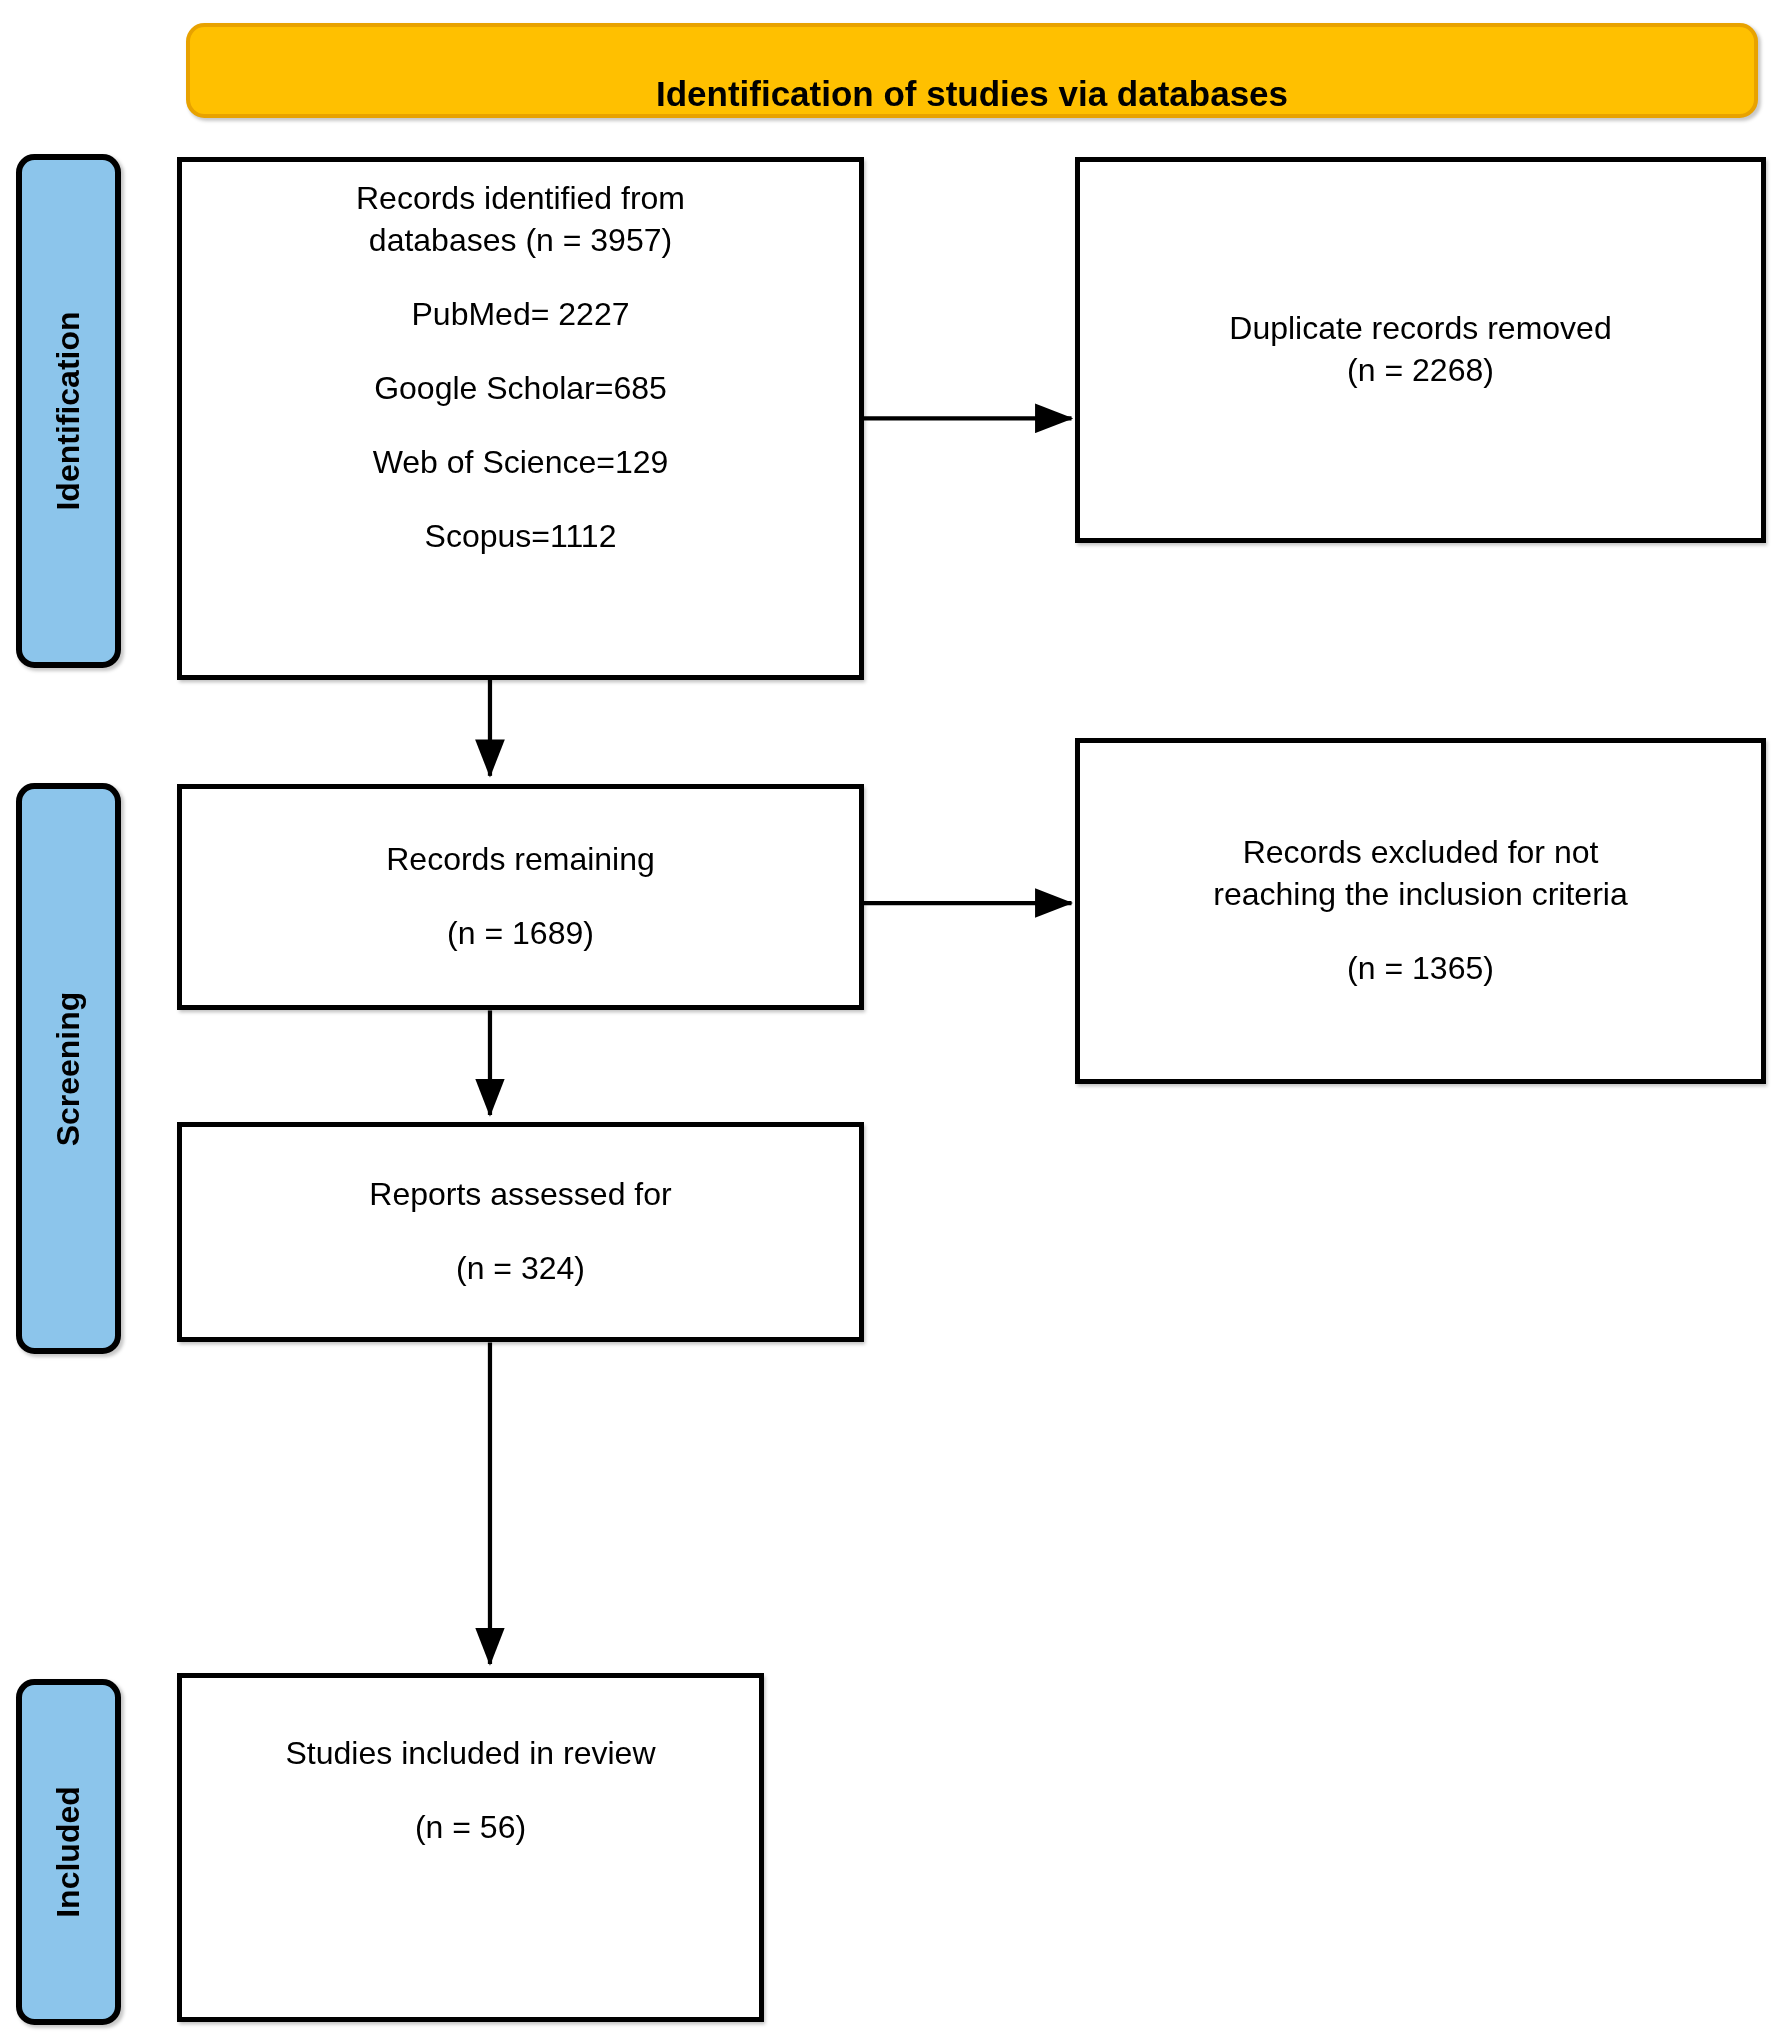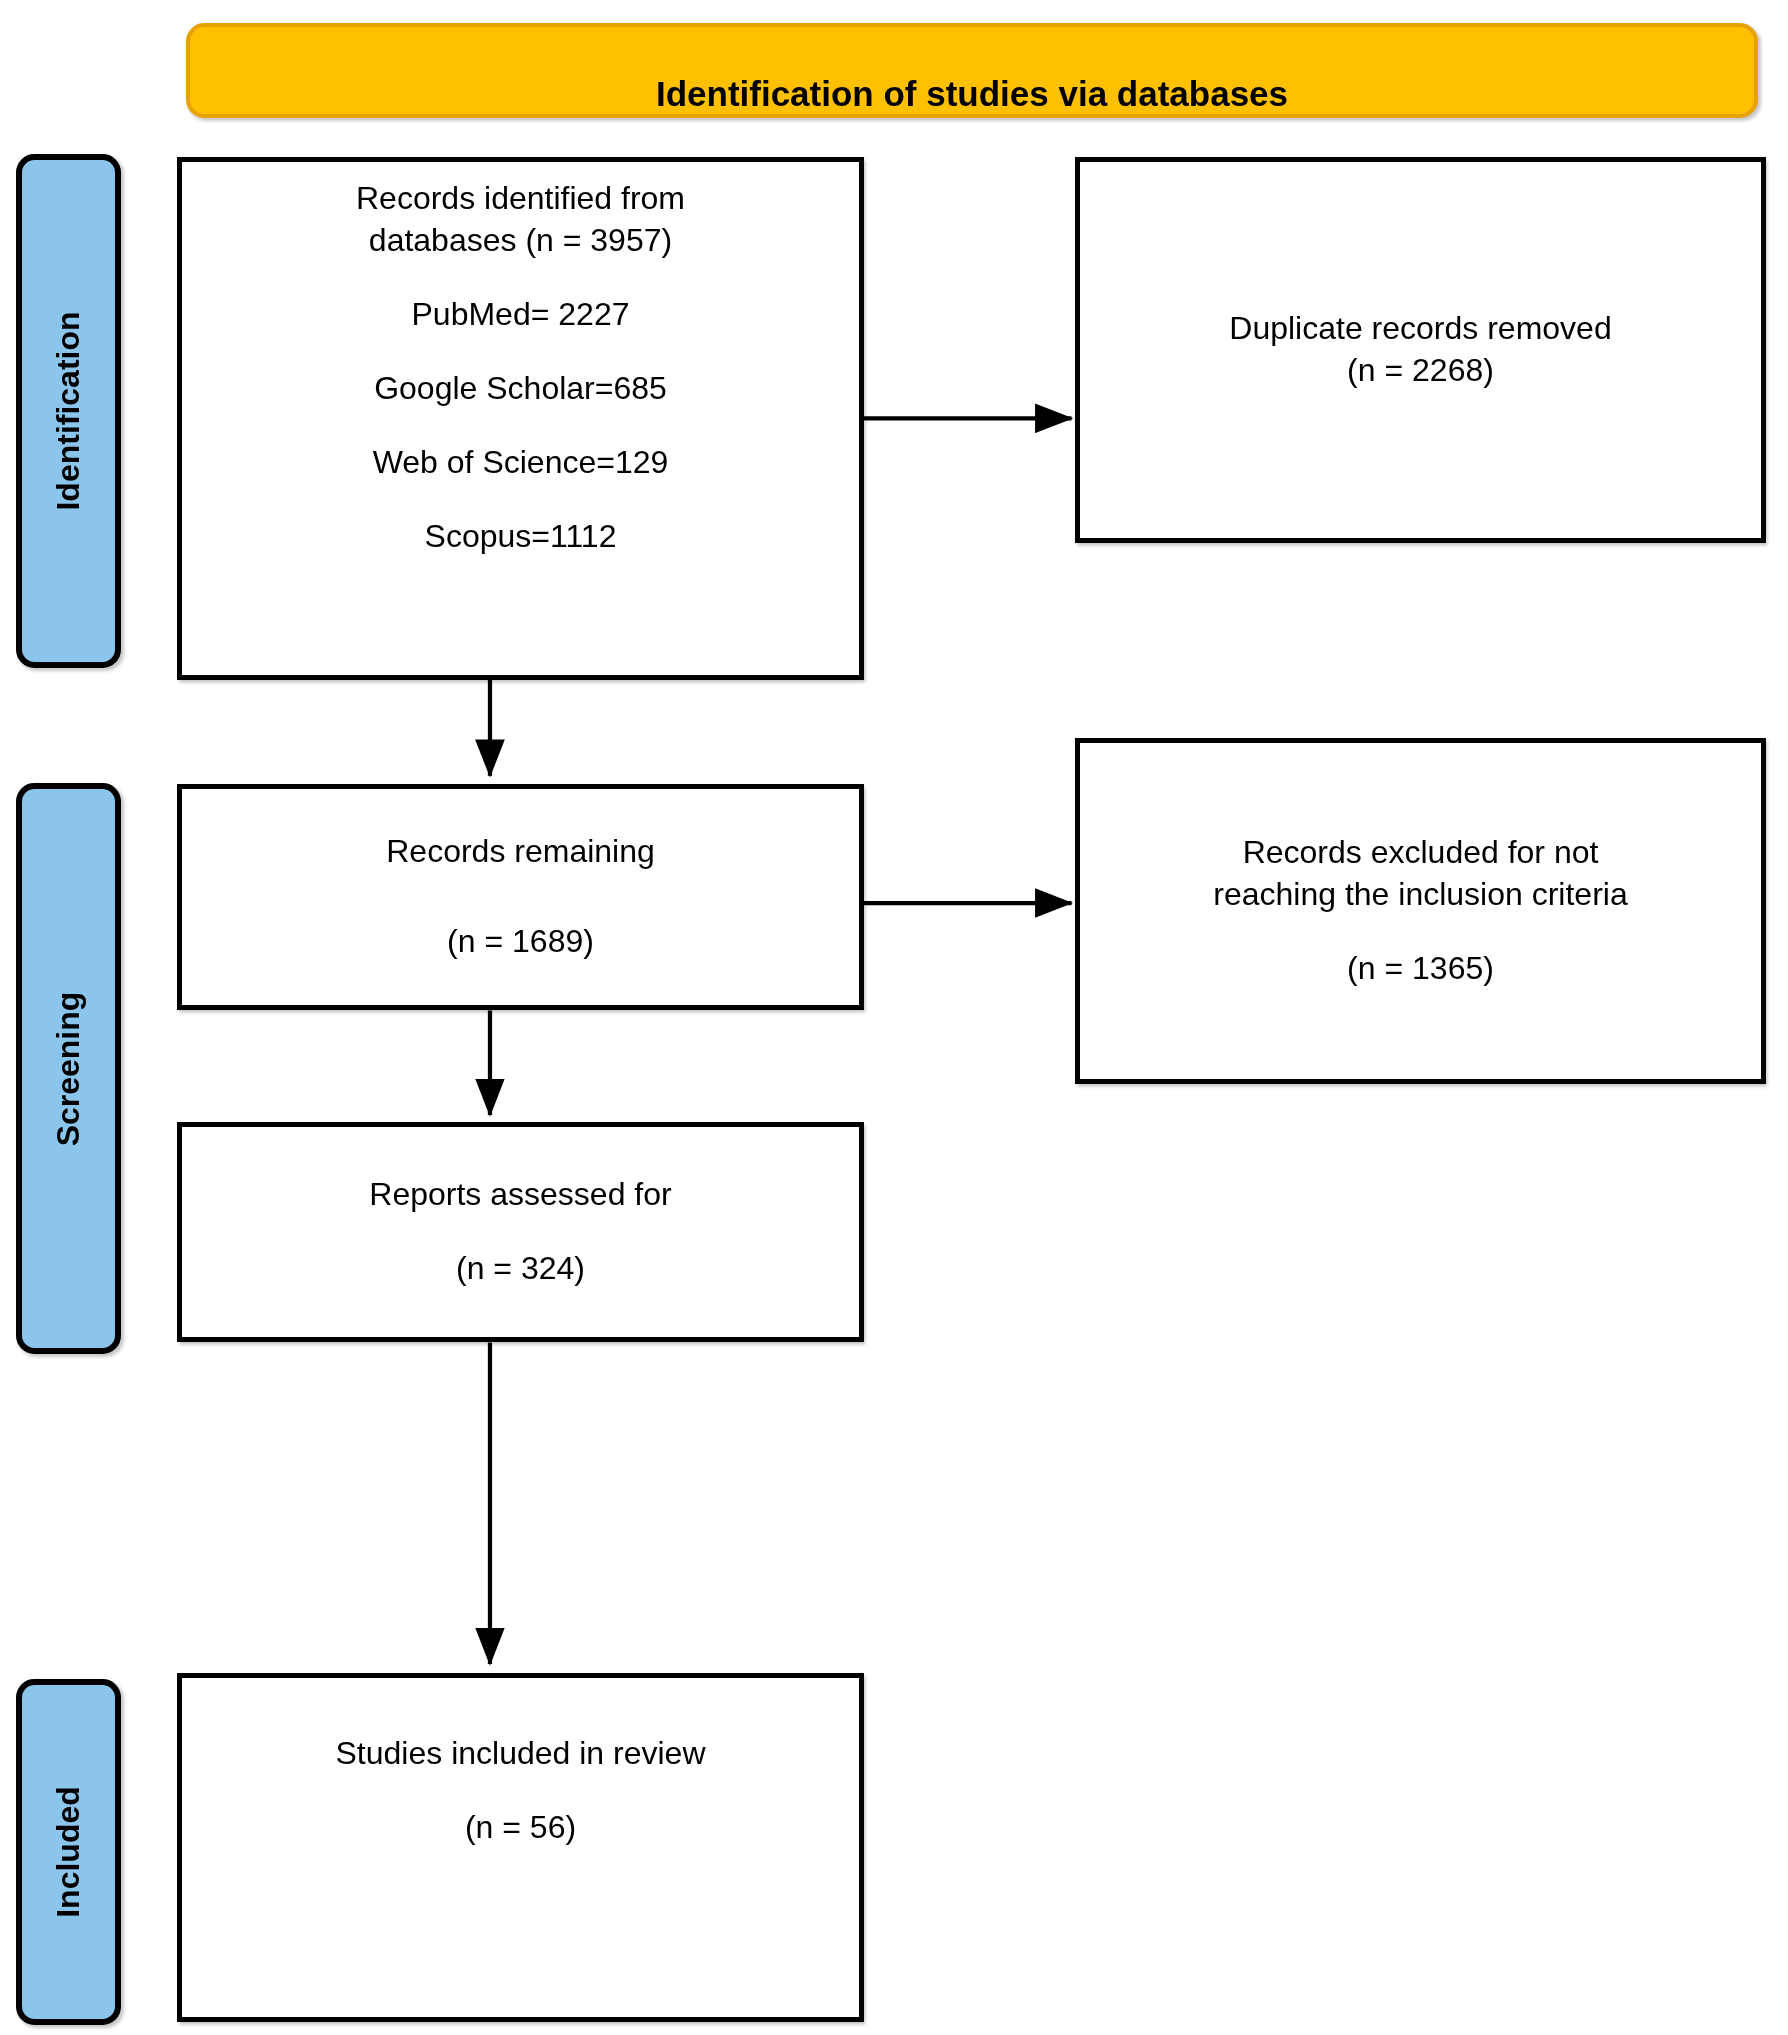--- a/index.html
+++ b/index.html
@@ -150,39 +150,39 @@
     <div class="line">Web of Science=129</div>
     <div class="gap"></div>
     <div class="line">Scopus=1112</div>
   </div>
 
   <div class="flow-box" style="left:1075px; top:157px; width:691px; height:386px;">
     <div class="line">Duplicate records removed</div>
     <div class="line">(n = 2268)</div>
   </div>
 
-  <div class="flow-box" style="left:177px; top:784px; width:687px; height:226px;gap:8px;">
+  <div class="flow-box" style="left:177px; top:784px; width:687px; height:226px;">
     <div class="line">Records remaining</div>
     <div class="gap"></div>
     <div class="line">(n = 1689)</div>
   </div>
 
   <div class="flow-box" style="left:1075px; top:738px; width:691px; height:346px;">
     <div class="line">Records excluded for not</div>
     <div class="line">reaching the inclusion criteria</div>
     <div class="gap"></div>
     <div class="line">(n = 1365)</div>
   </div>
 
   <div class="flow-box" style="left:177px; top:1122px; width:687px; height:220px;">
     <div class="line">Reports assessed for</div>
     <div class="gap"></div>
     <div class="line">(n = 324)</div>
   </div>
 
-  <div class="flow-box top-aligned" style="left:177px; top:1673px; width:687px; height:349px; padding-top:55px;">
+  <div class="flow-box top-aligned" style="left:177px; top:1673px; width:587px; height:349px; padding-top:55px;">
     <div class="line">Studies included in review</div>
     <div class="gap"></div>
     <div class="line">(n = 56)</div>
   </div>
 
 </div>
 
 
 </body></html>

